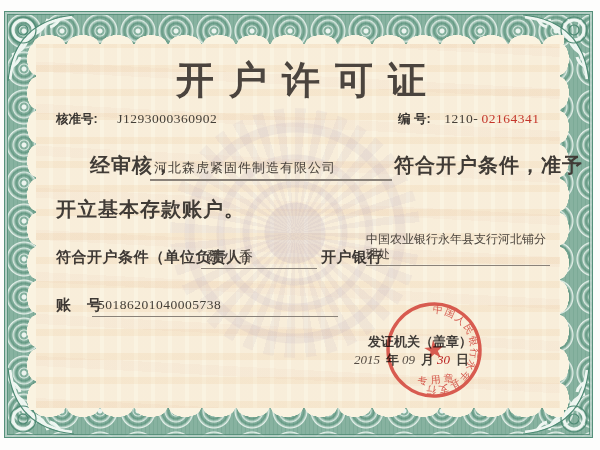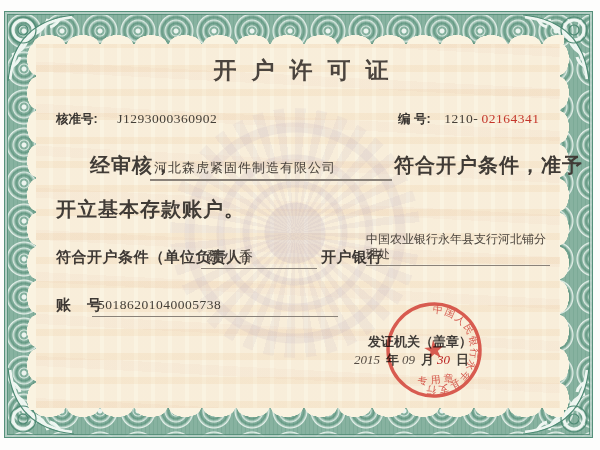--- a/index.html
+++ b/index.html
@@ -43,21 +43,21 @@
     background:radial-gradient(9px 16px at 0% 50%,#faf3e1 97%,rgba(250,243,225,0) 100%);
     background-size:9px 34px;background-repeat:repeat-y;}
   .rosette{position:absolute;left:170px;top:108px;width:250px;height:250px;border-radius:50%;z-index:4;
     background:
       repeating-conic-gradient(rgba(178,160,184,.10) 0 5deg,rgba(178,160,184,0) 5deg 10deg),
       radial-gradient(circle,rgba(178,160,184,.20) 0 30px,rgba(0,0,0,0) 31px 45px,rgba(178,160,184,.16) 46px 52px,rgba(0,0,0,0) 53px 70px,rgba(178,160,184,.14) 71px 78px,rgba(0,0,0,0) 79px 100px,rgba(178,160,184,.13) 101px 110px,rgba(0,0,0,0) 111px);}
   
   .content{position:absolute;inset:0;z-index:6;color:#3f3a35;}
   .title{position:absolute;left:2px;right:0;top:55px;text-align:center;
     font-family:"DejaVu Serif","Liberation Serif",serif;font-weight:bold;
-    font-size:23px;letter-spacing:15px;text-indent:15px;color:#4b443e;}
+    font-size:38px;letter-spacing:15px;text-indent:15px;color:#4b443e;}
   .meta{position:absolute;font-size:12.5px;font-weight:bold;color:#3a3632;}
   .m-approval{left:56px;top:111px;}
   .m-serial{left:398px;top:111px;}
   .val{font-family:"Liberation Serif","DejaVu Serif",serif;font-weight:normal;
     font-size:13.5px;color:#454039;letter-spacing:.5px;}
   .red{color:#c4362b;}
   .bigtext{font-size:20px;font-weight:bold;color:#403b36;letter-spacing:1px;}
   .l1-prefix{position:absolute;left:90px;top:152px;}
   .l1-suffix{position:absolute;left:394px;top:152px;}
   .company{position:absolute;left:150px;top:156px;width:238px;height:23px;

